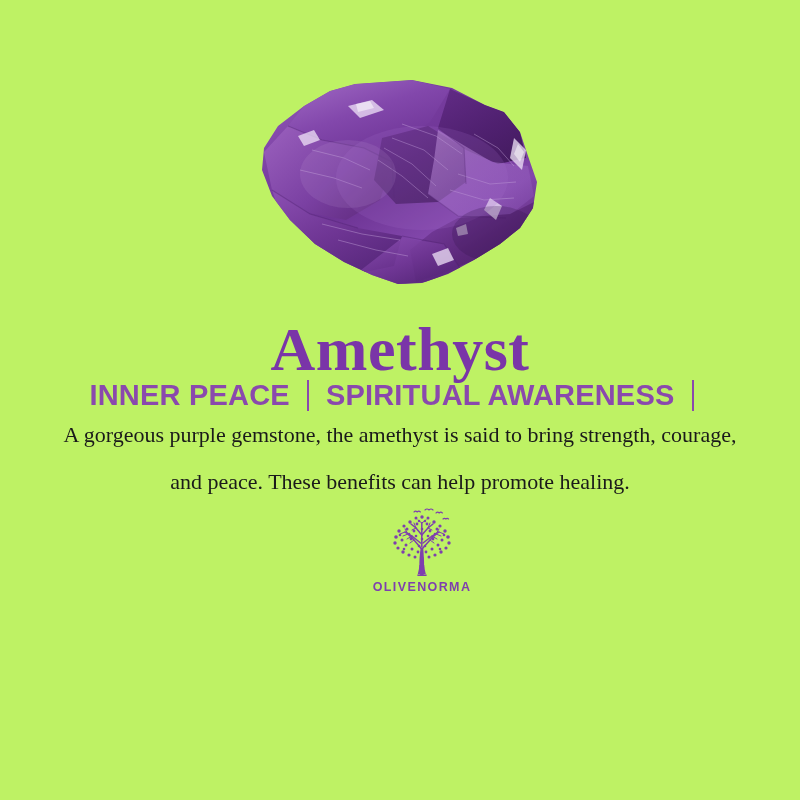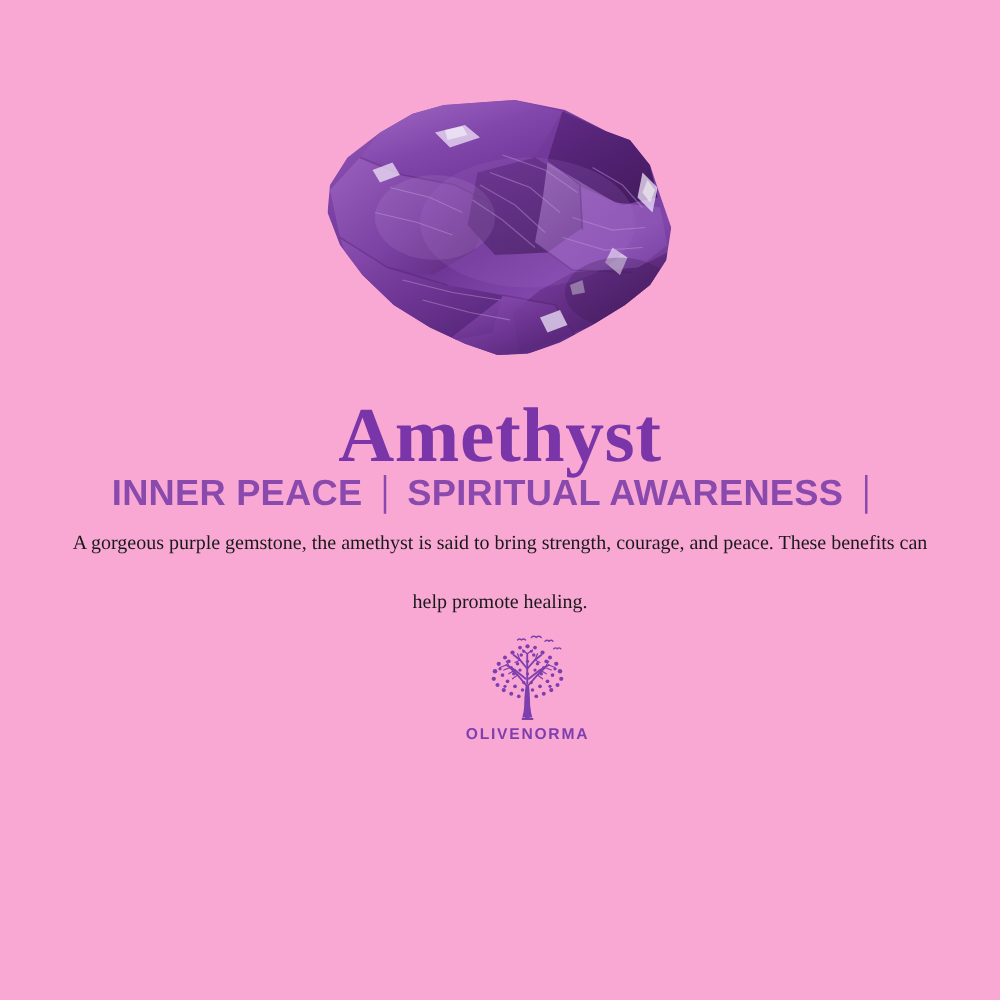--- a/index.html
+++ b/index.html
@@ -12,21 +12,21 @@
     height: 800px;
     overflow: hidden;
     font-family: "Liberation Serif", serif;
     -webkit-font-smoothing: antialiased;
   }
 
   .card {
     position: relative;
     width: 800px;
     height: 800px;
-    background: #f9a8d4;
+    background: #bef264;
     display: flex;
     flex-direction: column;
     align-items: center;
   }
 
   
   .stone-area {
     position: relative;
     width: 800px;
     height: 318px;
@@ -86,21 +86,21 @@
     margin: 0 17px;
     vertical-align: middle;
   }
 
   
   .desc {
     margin: 0;
     width: 700px;
     text-align: center;
     font-family: "Liberation Serif", serif;
-    font-size: 16px;
+    font-size: 22px;
     line-height: 47px;
     color: #1a1a1a;
     flex: none;
   }
 
   
   .logo {
     display: flex;
     flex-direction: column;
     align-items: center;

